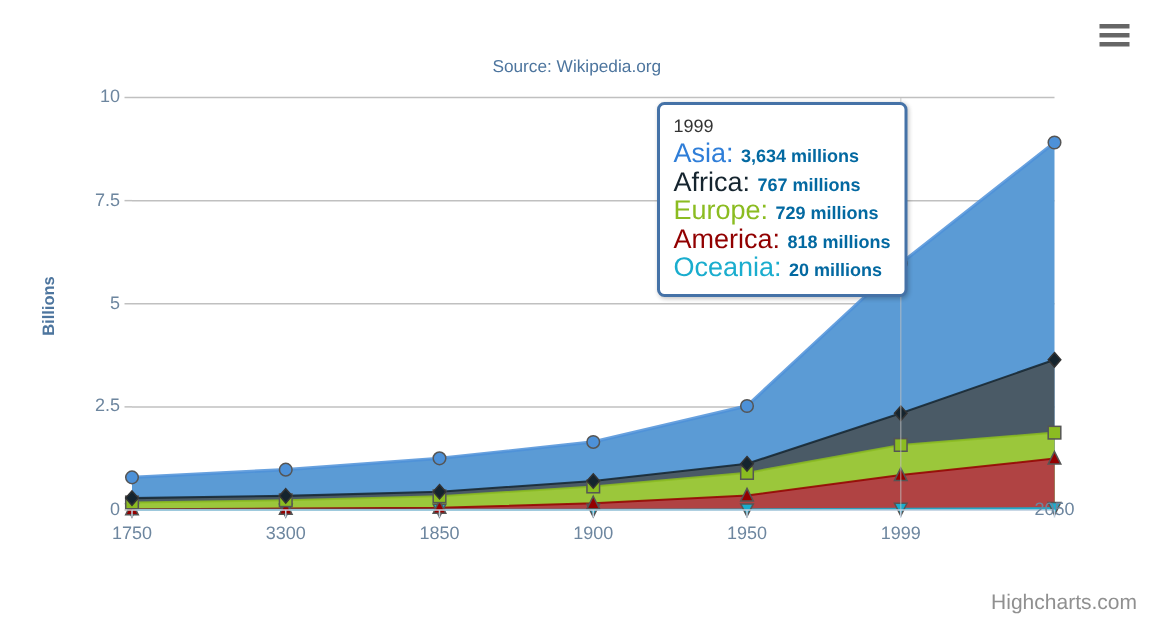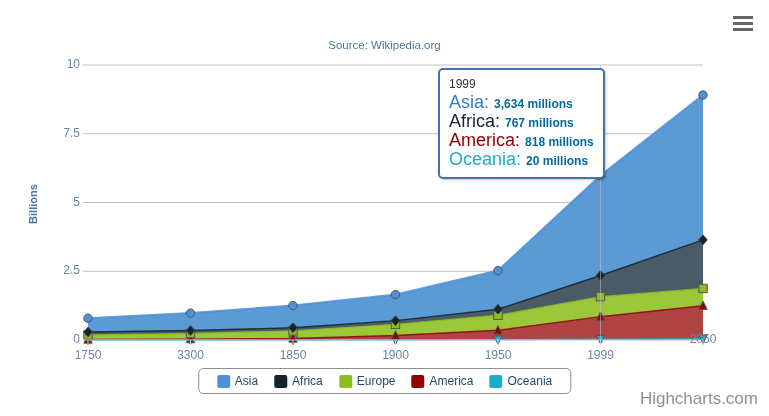--- a/index.html
+++ b/index.html
@@ -98,21 +98,21 @@
   .tooltip-header {
     color: #333333; font-size: 12px; padding-bottom: 1px;
   }
   .tooltip-row { white-space: nowrap; }
   .tooltip-key { font-size: 18px; }
   .tooltip-val { color: #0369a1; font-weight: bold; font-size: 12px; }
 
   
   .credits {
     position: absolute; right: 11px; bottom: 7px;
-    font-size: 17px; color: #909090;
+    font-size: 14px; color: #909090;
   }
 </style>
 </head>
 <body>
 
 <div id="chart-container">
 
   <svg id="chart-svg" width="769" height="416">
       <line x1="88" y1="340" x2="703" y2="340" stroke="#d8e4ec" stroke-width="1"></line>
       <line x1="88" y1="271.25" x2="703" y2="271.25" stroke="#c0c0c0" stroke-width="1"></line>
@@ -198,47 +198,26 @@
       <div class="axis-label y-label" style="left: 28px; width: 52px; top: 57px;">10</div>
       <div class="axis-label x-label" style="left: 58px; width: 60px; top: 348px;">1750</div>
       <div class="axis-label x-label" style="left: 160.5px; width: 60px; top: 348px;">3300</div>
       <div class="axis-label x-label" style="left: 263px; width: 60px; top: 348px;">1850</div>
       <div class="axis-label x-label" style="left: 365.5px; width: 60px; top: 348px;">1900</div>
       <div class="axis-label x-label" style="left: 468px; width: 60px; top: 348px;">1950</div>
       <div class="axis-label x-label" style="left: 570.5px; width: 60px; top: 348px;">1999</div>
       <div class="axis-label x-label" style="left: 673px; width: 60px; top: 332px;">2050</div>
     </div>
 
-  <div class="legend" id="legend-box">
-      <div class="legend-item">
-        <span class="legend-swatch" style="background: rgb(77, 145, 216);"></span>
-        <span>Asia</span>
-      </div>
-      <div class="legend-item">
-        <span class="legend-swatch" style="background: rgb(21, 36, 46);"></span>
-        <span>Africa</span>
-      </div>
-      <div class="legend-item">
-        <span class="legend-swatch" style="background: rgb(139, 188, 33);"></span>
-        <span>Europe</span>
-      </div>
-      <div class="legend-item">
-        <span class="legend-swatch" style="background: rgb(148, 0, 0);"></span>
-        <span>America</span>
-      </div>
-      <div class="legend-item">
-        <span class="legend-swatch" style="background: rgb(26, 173, 206);"></span>
-        <span>Oceania</span>
-      </div>
-    </div>
 
   <div class="tooltip" id="tooltip-box">
     <div class="tooltip-header">1999</div>
     <div id="tooltip-rows">
         <div class="tooltip-row"><span class="tooltip-key" style="color: rgb(47, 126, 216);">Asia: </span><span class="tooltip-val">3,634 millions</span></div>
         <div class="tooltip-row"><span class="tooltip-key" style="color: rgb(21, 36, 46);">Africa: </span><span class="tooltip-val">767 millions</span></div>
+        <div class="tooltip-row"><span class="tooltip-key" style="color: rgb(139, 188, 33);">Europe: </span><span class="tooltip-val">729 millions</span></div>
         <div class="tooltip-row"><span class="tooltip-key" style="color: rgb(145, 0, 0);">America: </span><span class="tooltip-val">818 millions</span></div>
         <div class="tooltip-row"><span class="tooltip-key" style="color: rgb(26, 173, 206);">Oceania: </span><span class="tooltip-val">20 millions</span></div>
       </div>
   </div>
 
   <div class="credits">Highcharts.com</div>
 </div>
 
 </body></html>

